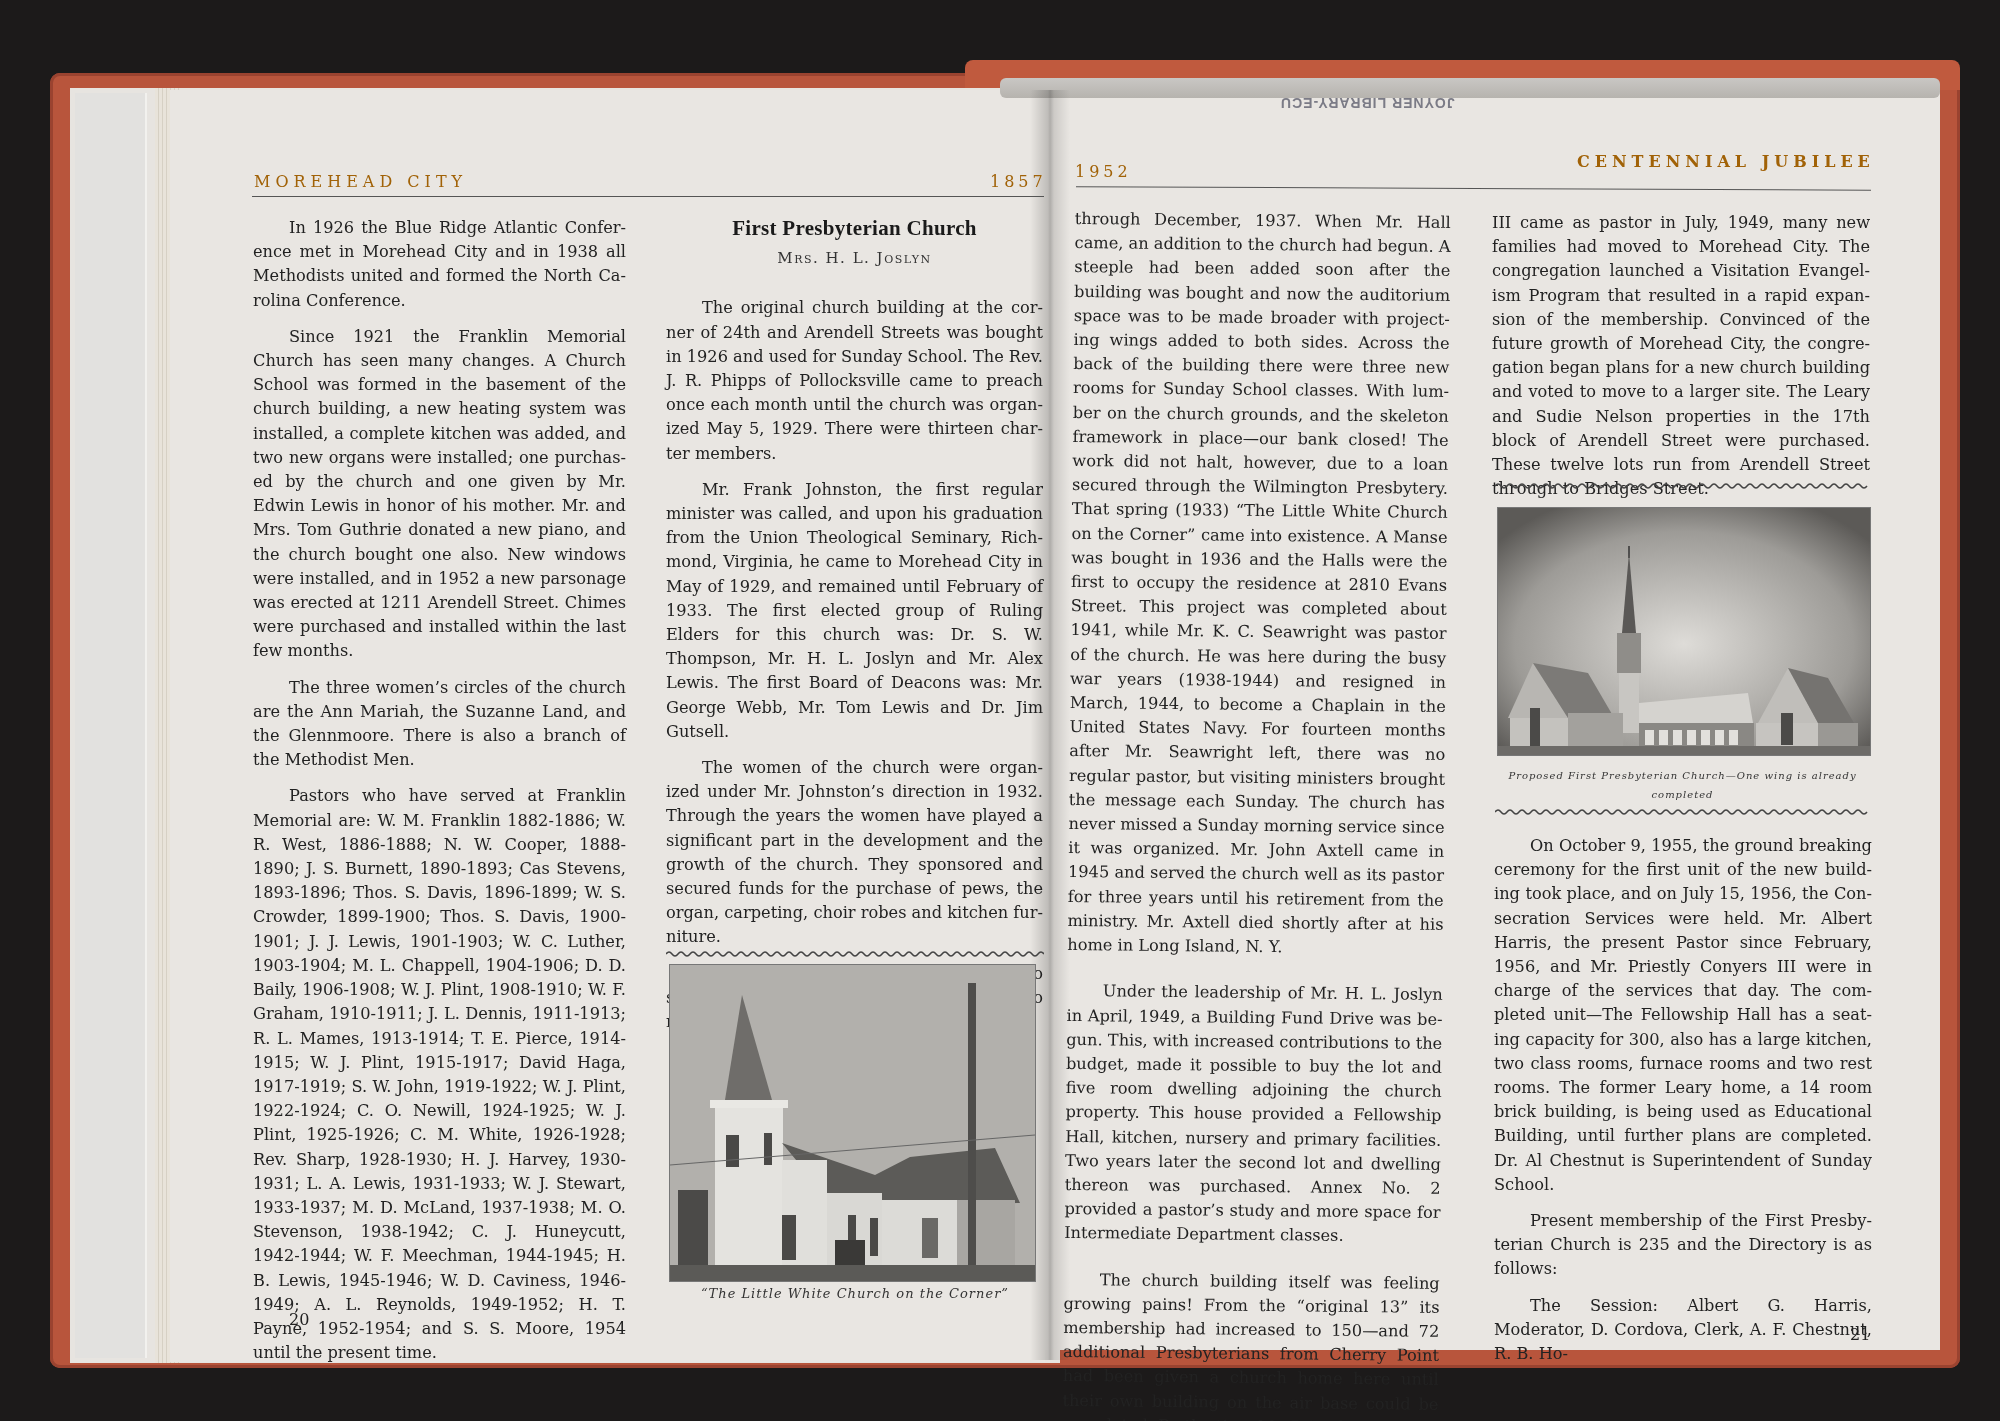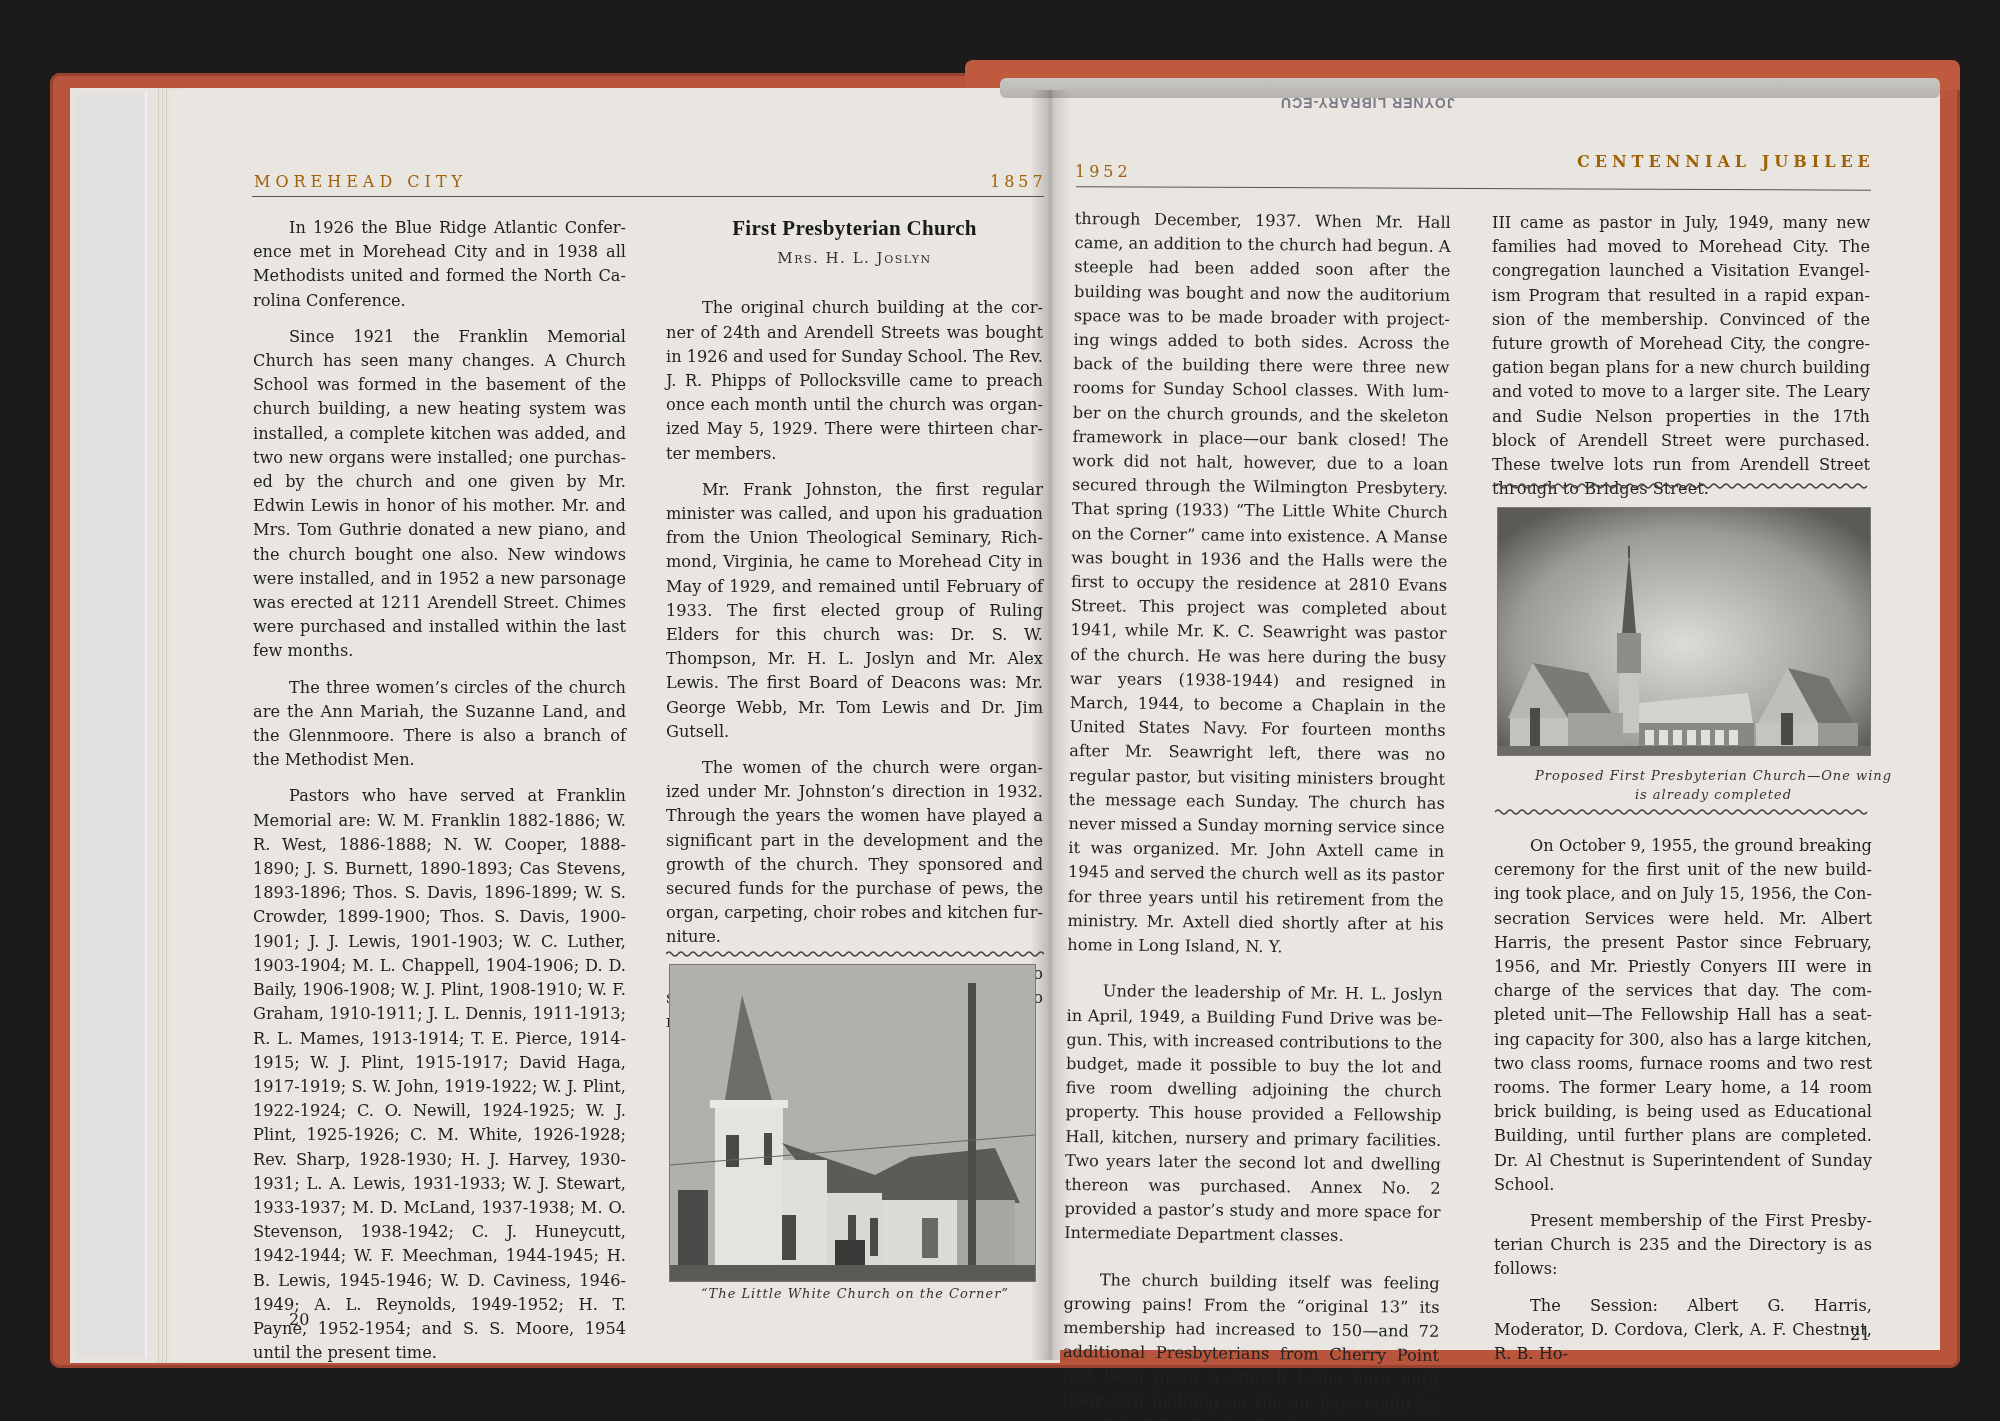--- a/index.html
+++ b/index.html
@@ -150,21 +150,21 @@
     </g>
 
     <polygon points="290,160 260,215 320,215" fill="#c0beba"></polygon>
     <polygon points="290,160 320,215 360,222 330,170" fill="#757370"></polygon>
     <rect x="258" y="215" width="62" height="30" fill="#c6c4c0"></rect>
     <rect x="320" y="215" width="40" height="30" fill="#9a9894"></rect>
     <rect x="283" y="205" width="12" height="32" fill="#4b4a48"></rect>
     <rect x="0" y="238" width="372" height="9" fill="#6d6b68"></rect>
   </svg>
 </div>
-<div class="caption" style="left:1526px;top:766px;width:375px;font-size:13px;">Proposed First Presbyterian Church—One wing is already completed</div>
+<div class="caption" style="left:1495px;top:766px;width:375px;font-size:10px;">Proposed First Presbyterian Church—One wing is already completed</div>
 
 <svg style="position:absolute;left:1495px;top:808px;" width="375" height="8">
   <path d="M0 4 Q3 0 6 4 T12 4 T18 4 T24 4 T30 4 T36 4 T42 4 T48 4 T54 4 T60 4 T66 4 T72 4 T78 4 T84 4 T90 4 T96 4 T102 4 T108 4 T114 4 T120 4 T126 4 T132 4 T138 4 T144 4 T150 4 T156 4 T162 4 T168 4 T174 4 T180 4 T186 4 T192 4 T198 4 T204 4 T210 4 T216 4 T222 4 T228 4 T234 4 T240 4 T246 4 T252 4 T258 4 T264 4 T270 4 T276 4 T282 4 T288 4 T294 4 T300 4 T306 4 T312 4 T318 4 T324 4 T330 4 T336 4 T342 4 T348 4 T354 4 T360 4 T366 4 T372 4" stroke="#444" stroke-width="1.5" fill="none"></path>
 </svg>
 
 <div class="col" style="left:1494px;top:834px;width:378px;">
   <p>On October 9, 1955, the ground breaking ceremony for the first unit of the new build­ing took place, and on July 15, 1956, the Con­secration Services were held. Mr. Albert Harris, the present Pastor since February, 1956, and Mr. Priestly Conyers III were in charge of the services that day. The com­pleted unit—The Fellowship Hall has a seat­ing capacity for 300, also has a large kitchen, two class rooms, furnace rooms and two rest rooms. The former Leary home, a 14 room brick building, is being used as Educational Building, until further plans are completed. Dr. Al Chestnut is Superintendent of Sunday School.</p>
   <p>Present membership of the First Presby­terian Church is 235 and the Directory is as follows:</p>
   <p>The Session: Albert G. Harris, Moderator, D. Cordova, Clerk, A. F. Chestnut, R. B. Ho-</p>
 </div>

